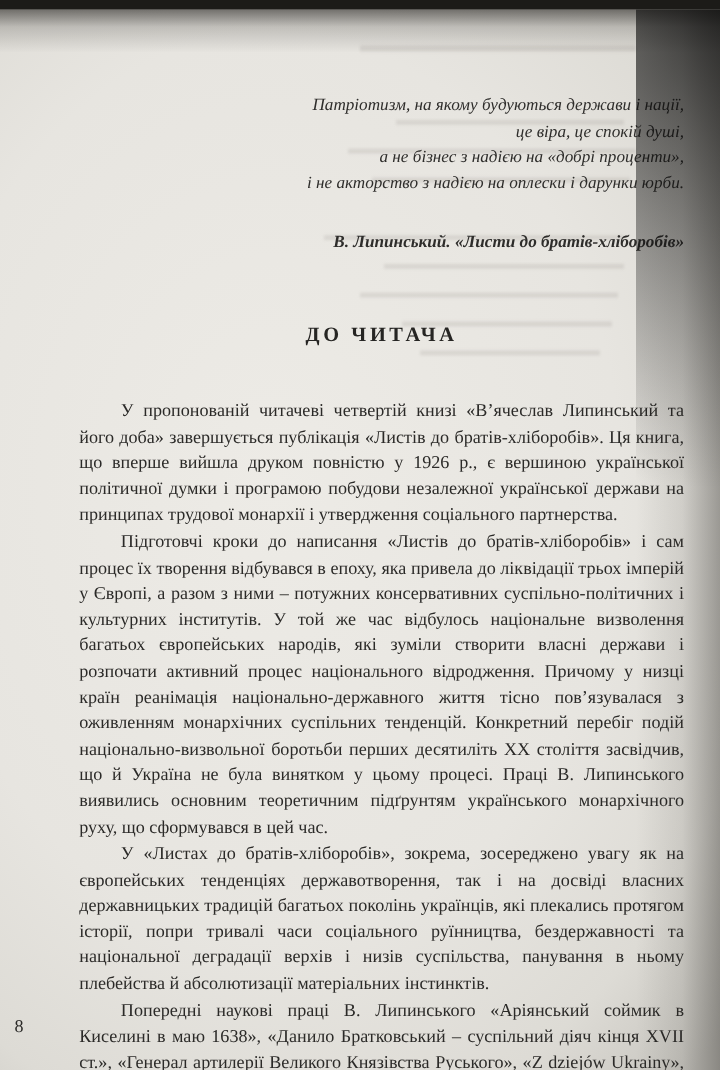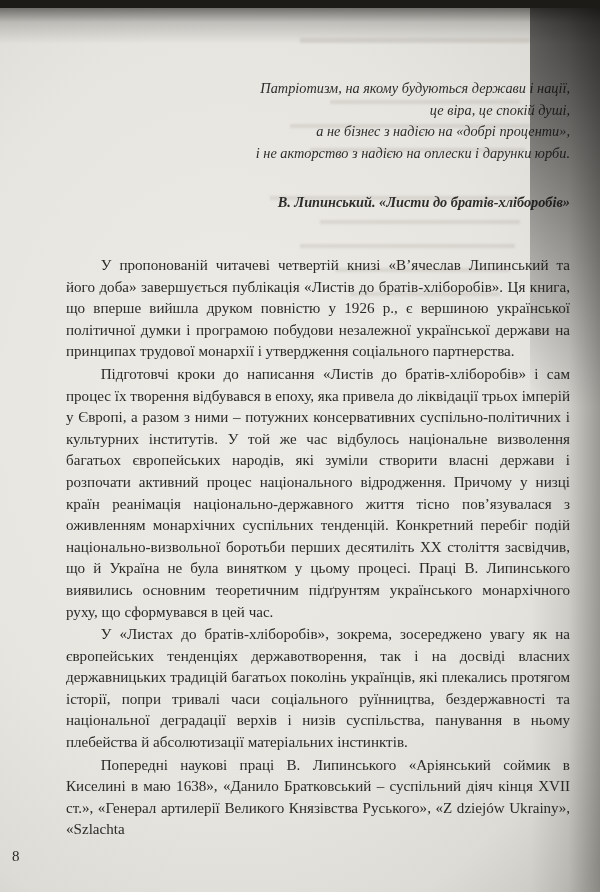--- a/index.html
+++ b/index.html
@@ -100,20 +100,21 @@
 
       <div class="epigraph">
         <div>Патріотизм, на якому будуються держави і нації,</div>
         <div>це віра, це спокій душі,</div>
         <div>а не бізнес з надією на «добрі проценти»,</div>
         <div>і не акторство з надією на оплески і дарунки юрби.</div>
       </div>
 
       <div class="attribution">В. Липинський. «Листи до братів-хліборобів»</div>
 
+      <div class="heading">ДО ЧИТАЧА</div>
 
       <div class="bodytext">
         <p>У пропонованій читачеві четвертій книзі «В’ячеслав Липинський та його доба» завершується публікація «Листів до братів-хліборобів». Ця книга, що вперше вийшла друком повністю у 1926 р., є вершиною української політичної думки і програмою побудови незалежної української держави на принципах трудової монархії і утвердження соціального партнерства.</p>
         <p>Підготовчі кроки до написання «Листів до братів-хліборобів» і сам процес їх творення відбувався в епоху, яка привела до ліквідації трьох імперій у Європі, а разом з ними – потужних консервативних суспільно-політичних і культурних інститутів. У той же час відбулось національне визволення багатьох європейських народів, які зуміли створити власні держави і розпочати активний процес національного відродження. Причому у низці країн реанімація національно-державного життя тісно пов’язувалася з оживленням монархічних суспільних тенденцій. Конкретний перебіг подій національно-визвольної боротьби перших десятиліть XX століття засвідчив, що й Україна не була винятком у цьому процесі. Праці В. Липинського виявились основним теоретичним підґрунтям українського монархічного руху, що сформувався в цей час.</p>
         <p>У «Листах до братів-хліборобів», зокрема, зосереджено увагу як на європейських тенденціях державотворення, так і на досвіді власних державницьких традицій багатьох поколінь українців, які плекались протягом історії, попри тривалі часи соціального руїнництва, бездержавності та національної деградації верхів і низів суспільства, панування в ньому плебейства й абсолютизації матеріальних інстинктів.</p>
         <p>Попередні наукові праці В. Липинського «Аріянський соймик в Киселині в маю 1638», «Данило Братковський – суспільний діяч кінця XVII ст.», «Генерал артилерії Великого Князівства Руського», «Z dziejów Ukrainy», «Szlachta</p>
       </div>
 
     </div>
 

